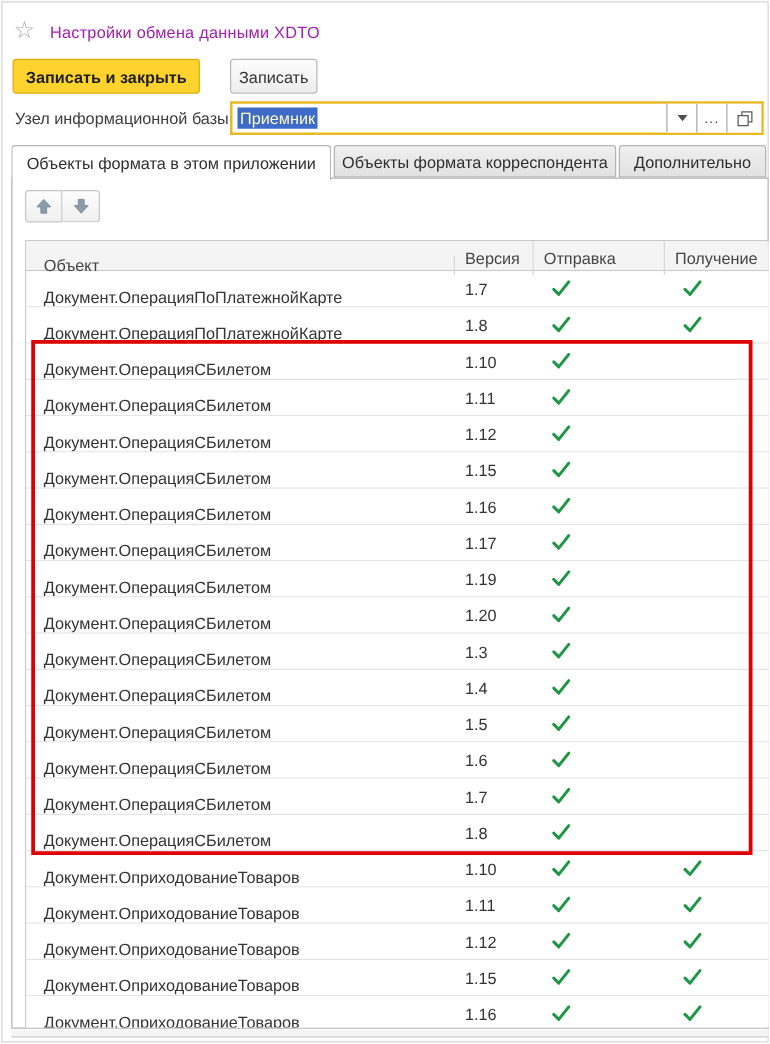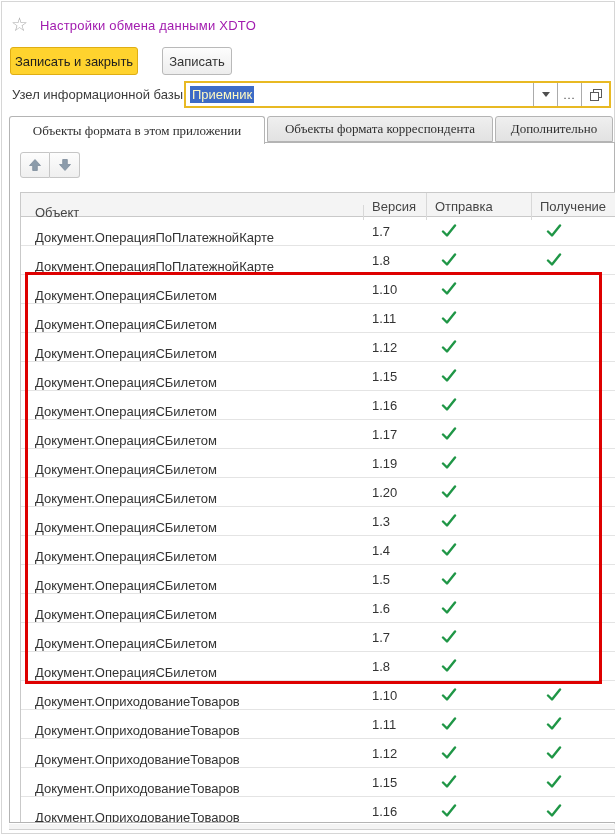--- a/index.html
+++ b/index.html
@@ -15,37 +15,37 @@
   .window{position:relative;width:614px;height:833px;margin:1px;background:#fff;border:1px solid #d6d6d6;}
 
   
   .hdr{position:absolute;left:0;top:8px;width:100%;height:30px;display:flex;align-items:center;}
   .star{width:22px;margin-left:9px;font-size:19px;color:#a9a9a9;line-height:22px;cursor:pointer;}
   .title{margin-left:7px;font-size:13px;color:#a21caf;letter-spacing:.2px;}
 
   
   .toolbar{position:absolute;left:8px;top:45px;height:28px;display:flex;}
   .btn{height:28px;border-radius:3px;font-size:13px;display:flex;align-items:center;justify-content:center;cursor:pointer;}
-  .btn-primary{width:128px;background:var(--btn-yellow);border:1px solid var(--btn-yellow-border);font-weight:normal;color:#1e1e1e;}
+  .btn-primary{width:150px;background:var(--btn-yellow);border:1px solid var(--btn-yellow-border);font-weight:bold;color:#1e1e1e;}
   .btn-normal{width:70px;margin-left:24px;background:linear-gradient(#fdfdfd,#ededed);border:1px solid #b9b9b9;color:#333;}
 
   
   .fieldrow{position:absolute;left:0;top:79px;width:100%;height:27px;}
   .fieldlabel{position:absolute;left:10px;top:0;line-height:27px;font-size:13px;color:#3c3c3c;}
   .fieldgroup{position:absolute;left:182px;top:0;width:427px;height:27px;border:2px solid var(--field-gold);background:#fff;display:flex;align-items:stretch;}
   .fieldvalue-wrap{flex:1;display:flex;align-items:center;padding-left:4px;overflow:hidden;}
   .fieldvalue{font-size:13px;background:var(--sel-blue);color:#fef9c3;padding:1px 2px;}
   .fg-btn{width:24px;border-left:1px solid #ababab;display:flex;align-items:center;justify-content:center;cursor:pointer;background:#fff;}
   .fg-btn.open{width:28px;}
   .chev{width:0;height:0;border-left:4px solid transparent;border-right:4px solid transparent;border-top:5px solid #4f4f4f;}
   .dots{font-size:11px;color:#3a3a3a;letter-spacing:1px;line-height:10px;}
 
   
   .tabs{position:absolute;left:7px;top:114px;height:27px;display:flex;gap:2px;z-index:3;}
-  .tab{border:1px solid #b4b4b4;border-bottom:none;border-radius:3px 3px 0 0;font-size:13px;color:#2e2e2e;display:flex;align-items:center;justify-content:center;cursor:pointer;font-family:Liberation Serif, serif;}
+  .tab{border:1px solid #b4b4b4;border-bottom:none;border-radius:3px 3px 0 0;font-size:13px;color:#2e2e2e;display:flex;align-items:center;justify-content:center;cursor:pointer;}
   .tab.active{background:#fff;height:28px;}
   .tab.inactive{background:linear-gradient(#efefef,#e2e2e2);height:26px;border-bottom:1px solid #b4b4b4;}
   .tab.t1{width:256px;}
   .tab.t2{width:226px;}
   .tab.t3{width:118px;}
 
   
   .panel{position:absolute;left:7px;top:140px;width:606px;height:681px;border:1px solid #b4b4b4;background:#fff;z-index:2;}
   .bottom-track{position:absolute;left:7px;top:822px;width:606px;height:6px;background:#f4f4f4;border-bottom:1px solid #cfcfcf;}
 

